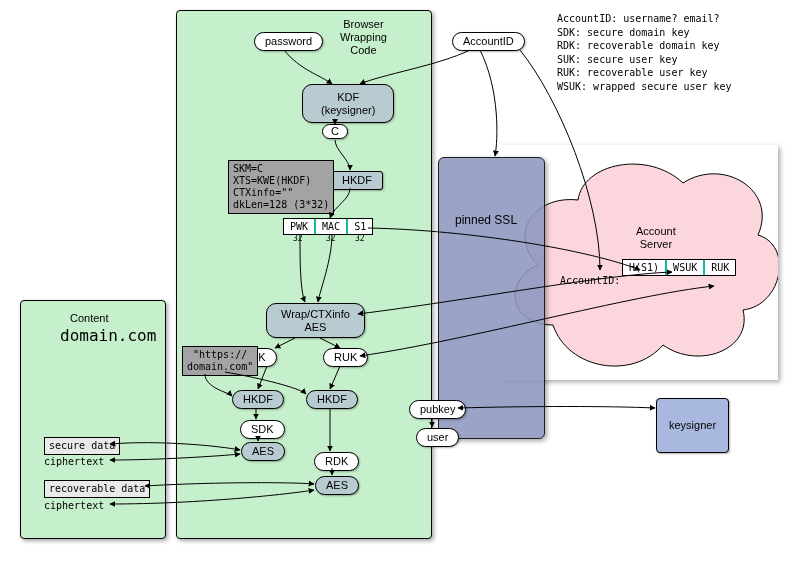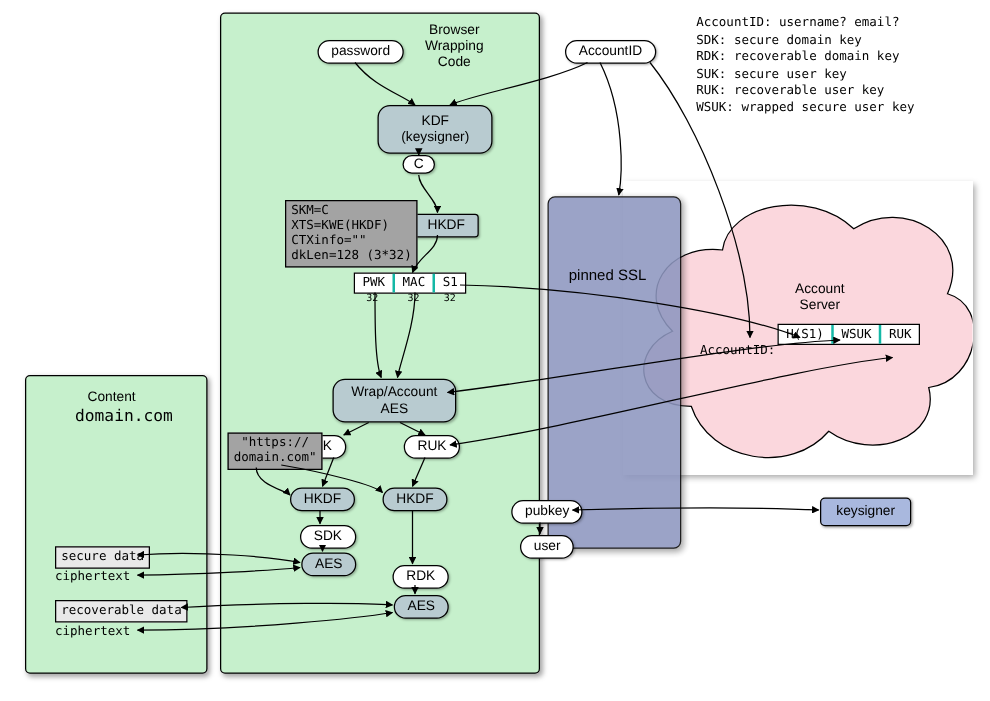--- a/index.html
+++ b/index.html
@@ -10,21 +10,21 @@
   .cloud{position:absolute;box-shadow:2px 2px 5px rgba(0,0,0,.35)}
   .node{position:absolute;border:1px solid #000;background:#fff;border-radius:10px;padding:2px 10px;white-space:pre;text-align:center;line-height:1.15;box-shadow:1px 1px 2px rgba(0,0,0,.3)}
   .proc{background:#b8cbd0}
   .box{position:absolute;border:1px solid #000;background:#a3a3a3;padding:2px 4px;font-family:monospace;font-size:10px;white-space:pre;line-height:1.2}
   .cells{position:absolute;border:1px solid #000;background:#fff;display:flex}
   .cells span{border-right:2px solid #14b8a6;padding:2px 6px;font-size:10px;font-family:monospace}
   .cells span:last-child{border-right:none}
   .label{position:absolute;font-family:monospace;font-size:10px;white-space:pre}
   .legend{font-family:monospace;font-size:10px;white-space:pre;line-height:1.35}
   .title{position:absolute;font-size:11px;text-align:center;white-space:pre;line-height:1.2}
-  .small{font-size:13px;font-family:monospace}
+  .small{font-size:16px;font-family:monospace}
   .keysigner{background:#a9b8de}
   svg.arrows{position:absolute;left:0;top:0;pointer-events:none}
 </style>
 </head>
 <body>
 
 <svg class="cloud" style="left:498px;top:145px;width:280px;height:235px" viewBox="0 0 280 235">
   <path d="M55 180 C10 180 5 135 40 120 C10 90 35 50 80 55 C85 18 150 5 185 38 C225 12 280 45 260 90 C295 100 285 160 245 165 C255 205 200 225 165 200 C135 235 70 225 55 180 Z" fill="#fbd7dd" stroke="#000"></path>
 </svg>
 
@@ -49,33 +49,33 @@
 SUK: secure user key
 RUK: recoverable user key
 WSUK: wrapped secure user key</div>
 
 <div class="node" style="left:254px;top:32px">password</div>
 <div class="node" style="left:452px;top:32px">AccountID</div>
 <div class="node proc" style="left:302px;top:84px;padding:6px 18px">KDF
 (keysigner)</div>
 <div class="node" style="left:322px;top:124px;padding:0 8px">C</div>
 <div class="node proc" style="left:331px;top:171px;border-radius:3px">HKDF</div>
-<div class="node proc" style="left:266px;top:303px;padding:4px 14px">Wrap/Account
+<div class="node proc" style="left:266px;top:303px;padding:4px 14px">Wrap/CTXinfo
 AES</div>
 <div class="node" style="left:232px;top:348px">SUK</div>
 <div class="node" style="left:323px;top:348px">RUK</div>
 <div class="node proc" style="left:232px;top:390px">HKDF</div>
 <div class="node proc" style="left:306px;top:390px">HKDF</div>
 <div class="node" style="left:240px;top:420px">SDK</div>
 <div class="node proc" style="left:241px;top:442px">AES</div>
 <div class="node" style="left:314px;top:452px">RDK</div>
 <div class="node proc" style="left:315px;top:476px">AES</div>
 <div class="node" style="left:409px;top:400px">pubkey</div>
 <div class="node" style="left:416px;top:428px">user</div>
-<div class="node keysigner" style="left:656px;top:398px;border-radius:4px;padding:4px 12px">keysigner</div>
+<div class="node keysigner" style="left:656px;top:398px;border-radius:4px;padding:20px 12px">keysigner</div>
 
 <div class="box" style="left:228px;top:160px">SKM=C
 XTS=KWE(HKDF)
 CTXinfo=""
 dkLen=128 (3*32)</div>
 <div class="box" style="left:182px;top:346px;text-align:center">"https://
 domain.com"</div>
 <div class="box" style="left:44px;top:437px;background:#e9e9e9">secure data</div>
 <div class="label" style="left:44px;top:456px">ciphertext</div>
 <div class="box" style="left:44px;top:480px;background:#e9e9e9">recoverable data</div>

